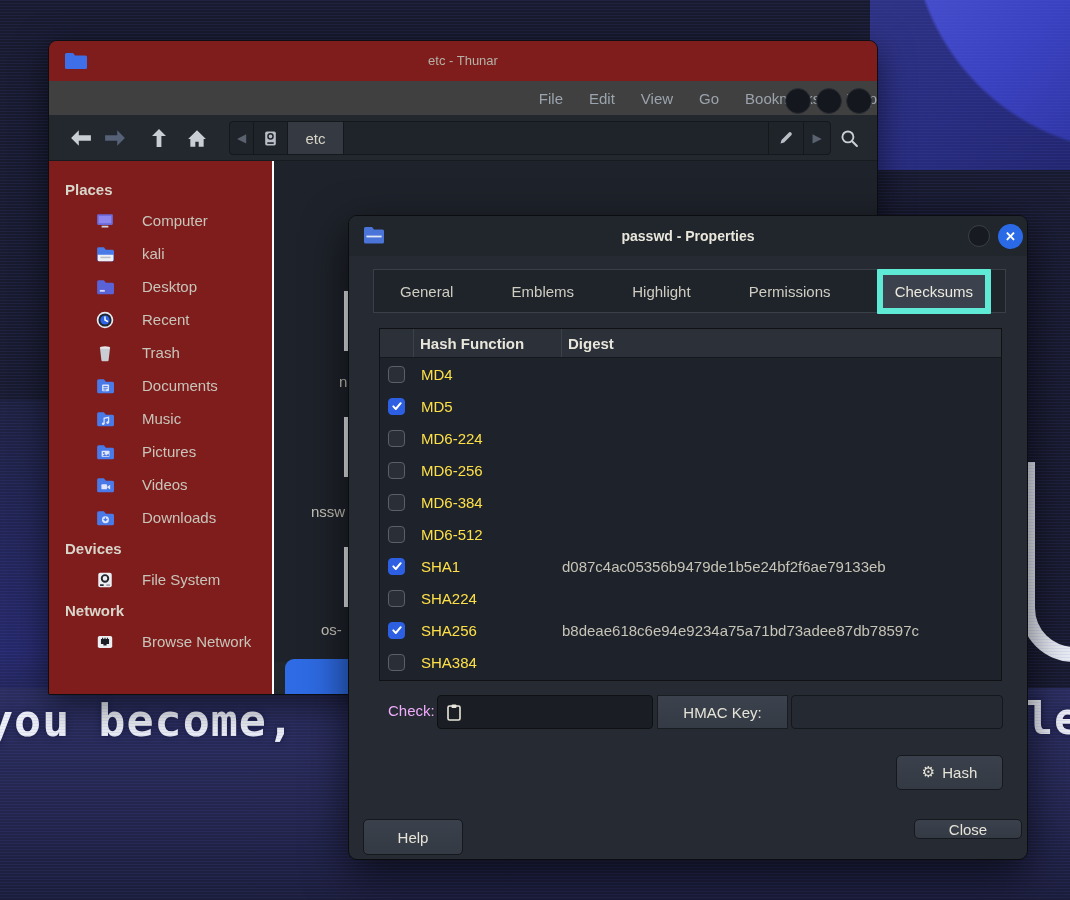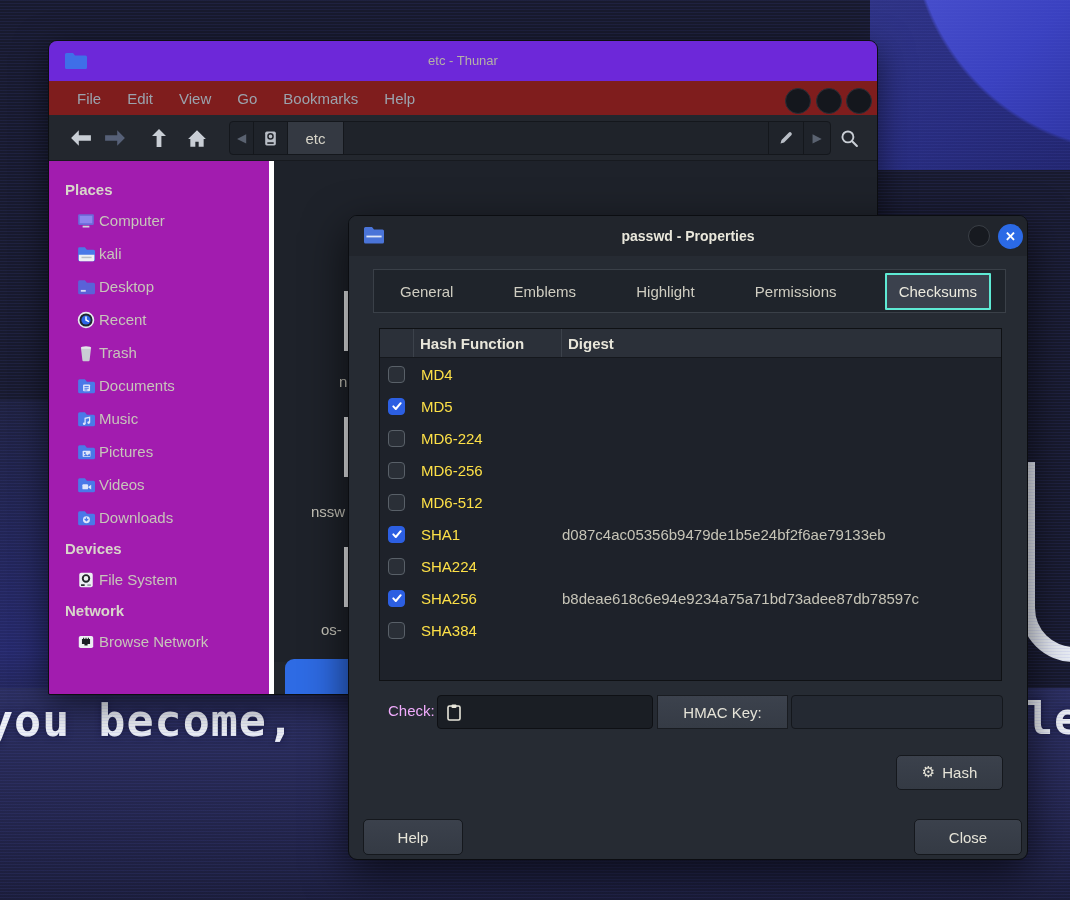--- a/index.html
+++ b/index.html
@@ -20,45 +20,45 @@
     font-weight:bold; font-size:45px; letter-spacing:1px; text-shadow:0 0 6px rgba(20,20,60,.8); }
   .wp-quote.left { left:-14px; top:694px; }
   .wp-quote.right { left:1026px; top:692px; }
   .wp-u { position:absolute; left:1020px; top:462px; width:112px; height:200px; z-index:1;
     border:15px solid #e9edf4; border-top:none; border-radius:0 0 54px 54px; }
 
   
   .window { position:absolute; left:48px; top:40px; width:830px; height:655px; z-index:5;
     background:#262a31; border-radius:9px 9px 2px 2px; border:1px solid #0c0e12;
     box-shadow:0 10px 34px rgba(0,0,0,.55); overflow:hidden; color:#c9c7bc; }
-  .titlebar { position:relative; height:40px; background:#6d28d9; }
+  .titlebar { position:relative; height:40px; background:#7f1d1d; }
   .titlebar .app-icon { position:absolute; left:16px; top:12px; width:22px; height:16px; }
   .titlebar .title { position:absolute; left:0; right:0; top:12px; text-align:center;
     font-size:13px; color:#b4b2a6; }
   .winbtn { position:absolute; top:47px; width:26px; height:26px; border-radius:50%;
     background:#14171d; border:1px solid #2a2e36; }
   .menubar { display:flex; gap:26px; align-items:center; height:34px; padding-left:28px;
-    background:#7f1d1d; }
+    background:#404040;justify-content:flex-end; }
   .menu-item { color:#9ba3ad; font-size:15px; cursor:default; }
   .toolbar { position:relative; height:46px; background:#23272e; border-bottom:1px solid #171a1f; }
   .tbtn { position:absolute; top:9px; width:28px; height:28px; display:flex; align-items:center; justify-content:center; }
   .pathbar { position:absolute; left:180px; top:6px; width:602px; height:34px;
     background:#1f232a; border:1px solid #14171c; border-radius:4px; display:flex; align-items:stretch; }
   .pb-seg { display:flex; align-items:center; justify-content:center; border-right:1px solid #14171c; }
   .pb-chev { width:24px; color:#5a6270; font-size:12px; }
   .pb-icon { width:34px; }
   .pb-etc { width:56px; background:#343942; color:#d6d4c8; font-size:15px; }
   .pb-space { flex:1; border-right:none; }
   .pb-edit { width:36px; border-right:1px solid #14171c; border-left:1px solid #14171c; }
   .pb-next { width:26px; border-right:none; color:#5a6270; font-size:12px; }
   .win-body { position:absolute; left:0; top:120px; right:0; bottom:0; }
-  .sidebar { position:absolute; left:0; top:0; width:225px; bottom:0; background:#a21caf;
-    border-right:5px solid #ffffff; padding-top:14px; overflow:hidden; }
+  .sidebar { position:absolute; left:0; top:0; width:225px; bottom:0; background:#7f1d1d;
+    border-right:2px solid #ffffff; padding-top:14px; overflow:hidden; }
   .side-header { font-size:15px; font-weight:bold; color:#d8d6ca; padding:6px 0 6px 16px; }
-  .side-item { display:flex; align-items:center; gap:4px; height:33px; padding-left:28px; cursor:default; }
+  .side-item { display:flex; align-items:center; gap:28px; height:33px; padding-left:47px; cursor:default; }
   .side-icon { width:18px; height:18px; flex:0 0 18px; }
   .side-icon svg { width:18px; height:18px; display:block; }
   .side-label { font-size:15px; color:#c7c5ba; white-space:nowrap; }
   .fileview { position:absolute; left:225px; top:0; right:0; bottom:32px; background:#1e222a; }
   .file-item { position:absolute; width:56px; }
   .file-item svg { width:56px; height:64px; display:block; }
   .file-label { position:absolute; font-size:15px; color:#c7c5ba; white-space:nowrap; }
   .sel-rect { position:absolute; background:#2e6be4; border-radius:9px; }
   .statusbar { position:absolute; left:225px; right:0; bottom:0; height:32px; background:#21252c;
     font-size:15px; color:#c7c5ba; padding:6px 0 0 19px; }
@@ -74,21 +74,21 @@
   .dlg-circle { position:absolute; left:619px; top:9px; width:22px; height:22px; border-radius:50%;
     background:#171a20; border:1px solid #3a3f46; }
   .dlg-close { position:absolute; left:649px; top:8px; width:25px; height:25px; border-radius:50%;
     background:#2b6ae6; color:#fff; font-size:13px; font-weight:bold; display:flex;
     align-items:center; justify-content:center; cursor:default; }
   .tabbar { position:absolute; left:24px; top:53px; width:633px; height:44px; background:#1f242b;
     border:1px solid #3a4048; display:flex; align-items:center; justify-content:space-between;
     padding:0 14px; }
   .tab { background:none; border:none; font-family:inherit; font-size:15px; color:#cfcdc1;
     padding:8px 12px; cursor:default; }
-  .tab.active { background:#3b414d; border:2px solid #5eead4; border-radius:1px; color:#ecead e; color:#eceade; }
+  .tab.active { background:#3b414d; border:6px solid #5eead4; border-radius:1px; color:#ecead e; color:#eceade; }
   .hash-table { position:absolute; left:30px; top:112px; width:623px; height:353px;
     background:#1e222a; border:1px solid #0f1114; overflow:hidden; }
   .thead { display:grid; grid-template-columns:34px 148px 1fr; height:29px; background:#2b3039;
     border-bottom:1px solid #15181d; align-items:center; }
   .thead .hcell { font-size:15px; font-weight:bold; color:#e8e6da; padding-left:6px; height:100%;
     display:flex; align-items:center; }
   .thead .hcell.first, .thead .hcell.second { border-right:1px solid #3c424b; }
   .trow { display:grid; grid-template-columns:34px 148px 1fr; height:32px; align-items:center; }
   .trow.partial { height:7px; overflow:hidden; }
   .cb { width:17px; height:17px; margin-left:8px; border-radius:4px; background:#2a2f37;
@@ -109,21 +109,21 @@
   .hmac-input { position:absolute; left:442px; top:479px; width:212px; height:34px;
     background:#242932; border:1px solid #14171c; border-radius:4px; }
   .hmac-input input { width:100%; height:100%; background:transparent; border:none; outline:none;
     color:#d8d6ca; font-family:inherit; font-size:14px; padding:0 8px; }
   .btn { background:linear-gradient(180deg,#3b414c,#343a44); border:1px solid #15181d;
     border-radius:5px; color:#e6e4d8; font-family:inherit; font-size:15px; cursor:default;
     display:flex; align-items:center; justify-content:center; gap:7px; }
   .hash-btn { position:absolute; left:547px; top:539px; width:107px; height:35px; }
   .gear { font-family:"DejaVu Sans", sans-serif; font-size:15px; line-height:1; }
   .help-btn { position:absolute; left:14px; top:603px; width:100px; height:36px; }
-  .close-btn { position:absolute; left:565px; top:603px; width:108px; height:36px; }
+  .close-btn { position:absolute; left:565px; top:603px; width:108px; height:20px; }
 </style>
 </head>
 <body>
 
 <div class="desktop">
   <div class="bg-top-right"></div>
   <div class="bg-left-strip"></div>
   <div class="bg-bottom"></div>
   <div class="wp-u"></div>
   <div class="wp-quote left">you become,</div>
@@ -438,20 +438,25 @@
             <span class="tname">MD6-224</span>
             <span class="tdigest"></span>
           </div>
           <div class="trow">
             <span class="cb"></span>
             <span class="tname">MD6-256</span>
             <span class="tdigest"></span>
           </div>
           <div class="trow">
             <span class="cb"></span>
+            <span class="tname">MD6-384</span>
+            <span class="tdigest"></span>
+          </div>
+          <div class="trow">
+            <span class="cb"></span>
             <span class="tname">MD6-512</span>
             <span class="tdigest"></span>
           </div>
           <div class="trow">
             <span class="cb checked">
               <svg viewBox="0 0 12 12">
                 <path d="M2.3 6.4 L4.8 9 L9.7 3.2" stroke="#fff" stroke-width="2" fill="none" stroke-linecap="round" stroke-linejoin="round"></path>
               </svg>
             </span>
             <span class="tname">SHA1</span>

